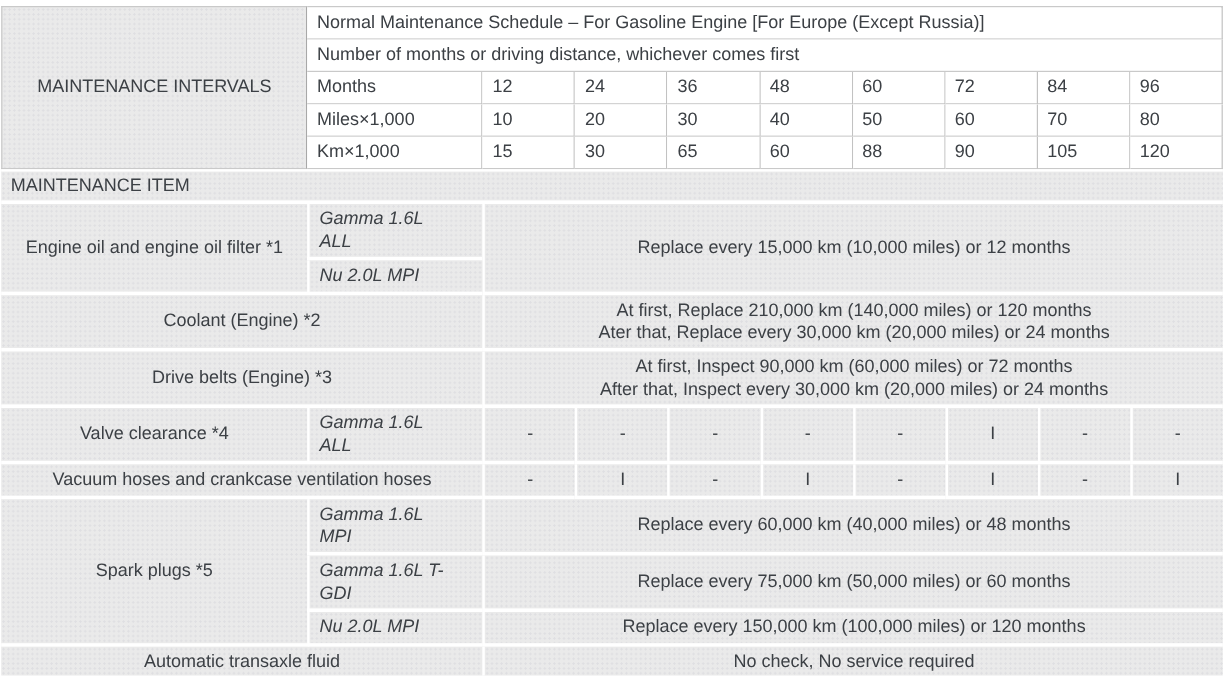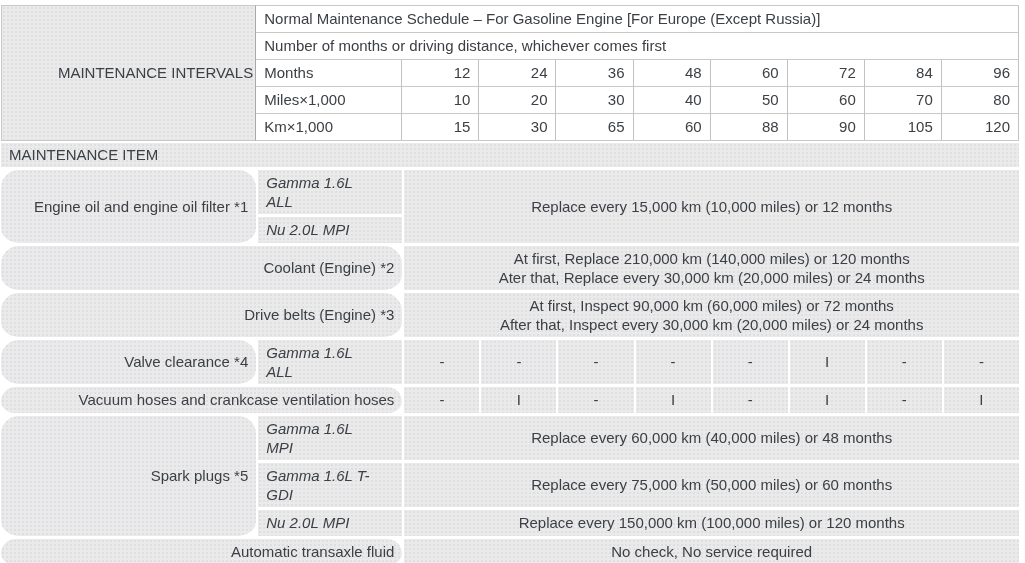--- a/index.html
+++ b/index.html
@@ -20,36 +20,36 @@
     padding:2px 8px; vertical-align:middle;
     overflow:hidden; white-space:nowrap;
   }
   tr.hr1 td { border-top:1px solid #c9c9c9; }
   td.intervals {
     background-color:#eaeaea;
     background-image:radial-gradient(circle, #dfdfe2 0.8px, rgba(0,0,0,0) 0.9px);
     background-size:4px 4px;
     border-left:1px solid #c9c9c9;
     border-right:1px solid #a8a8a8;
-    text-align:right; white-space:nowrap; padding:2px 2px;
+    text-align:center; white-space:nowrap; padding:2px 2px;
   }
   td.h.lab { text-align:left;margin-left:28px; }
-  td.h.num { text-align:right; }
+  td.h.num { text-align:left; }
   tr.hr1 { height:28px; } tr.hr2 { height:27px; } tr.hri { height:27px; }
 
   
   td.g {
     background-color:#eaeaea;
     background-image:radial-gradient(circle, #dfdfe2 0.8px, rgba(0,0,0,0) 0.9px);
     background-size:4px 4px;
     border-bottom:3px solid #ffffff;
     padding:2px 8px; vertical-align:middle; height:22px;
   }
   td.section { text-transform:none; text-align:left; border-top:2px solid #ffffff; height:20px; }
-  td.name   { text-align:right;border-radius:18px; }
+  td.name   { text-align:center; }
   td.variant{ text-align:left; border-left:2px solid #ffffff;font-style:italic; }
   td.action { text-align:center; border-left:2px solid #ffffff; }
   td.mark   { text-align:center; border-left:2px solid #ffffff; }
   tr.tall td { height:40px; }
 </style>
 </head>
 <body>
 
 <div class="wrap">
   <table>

